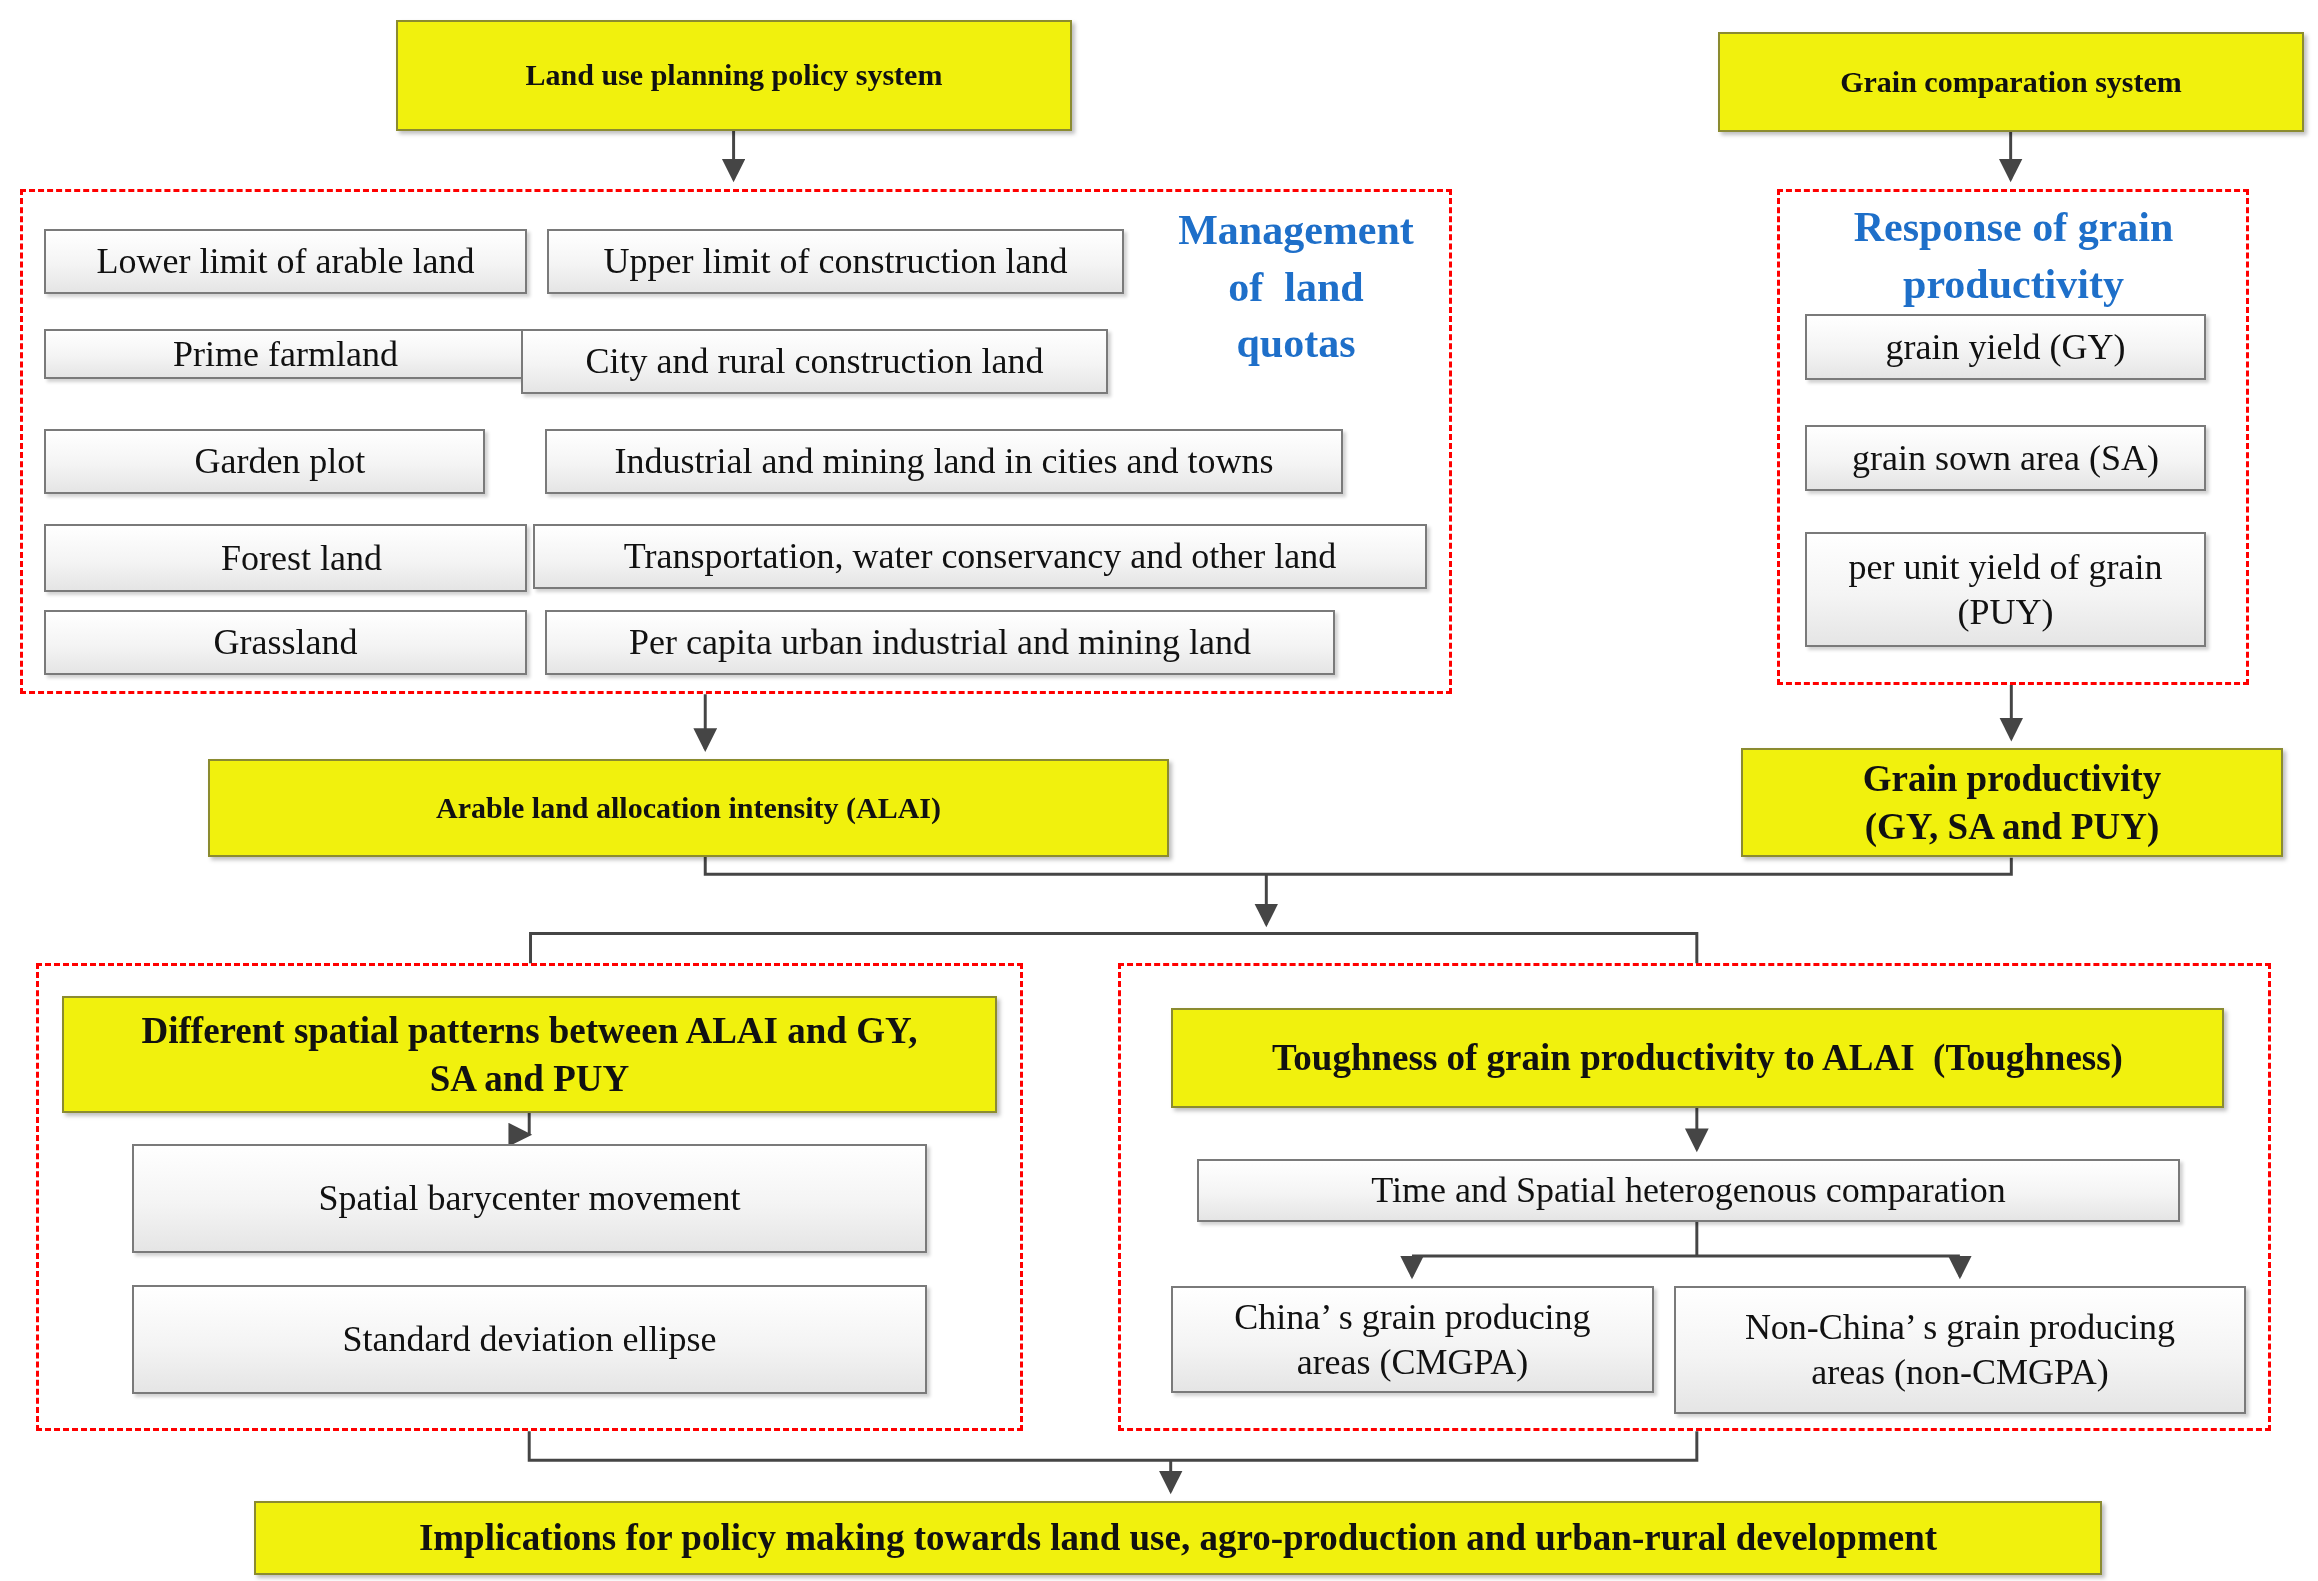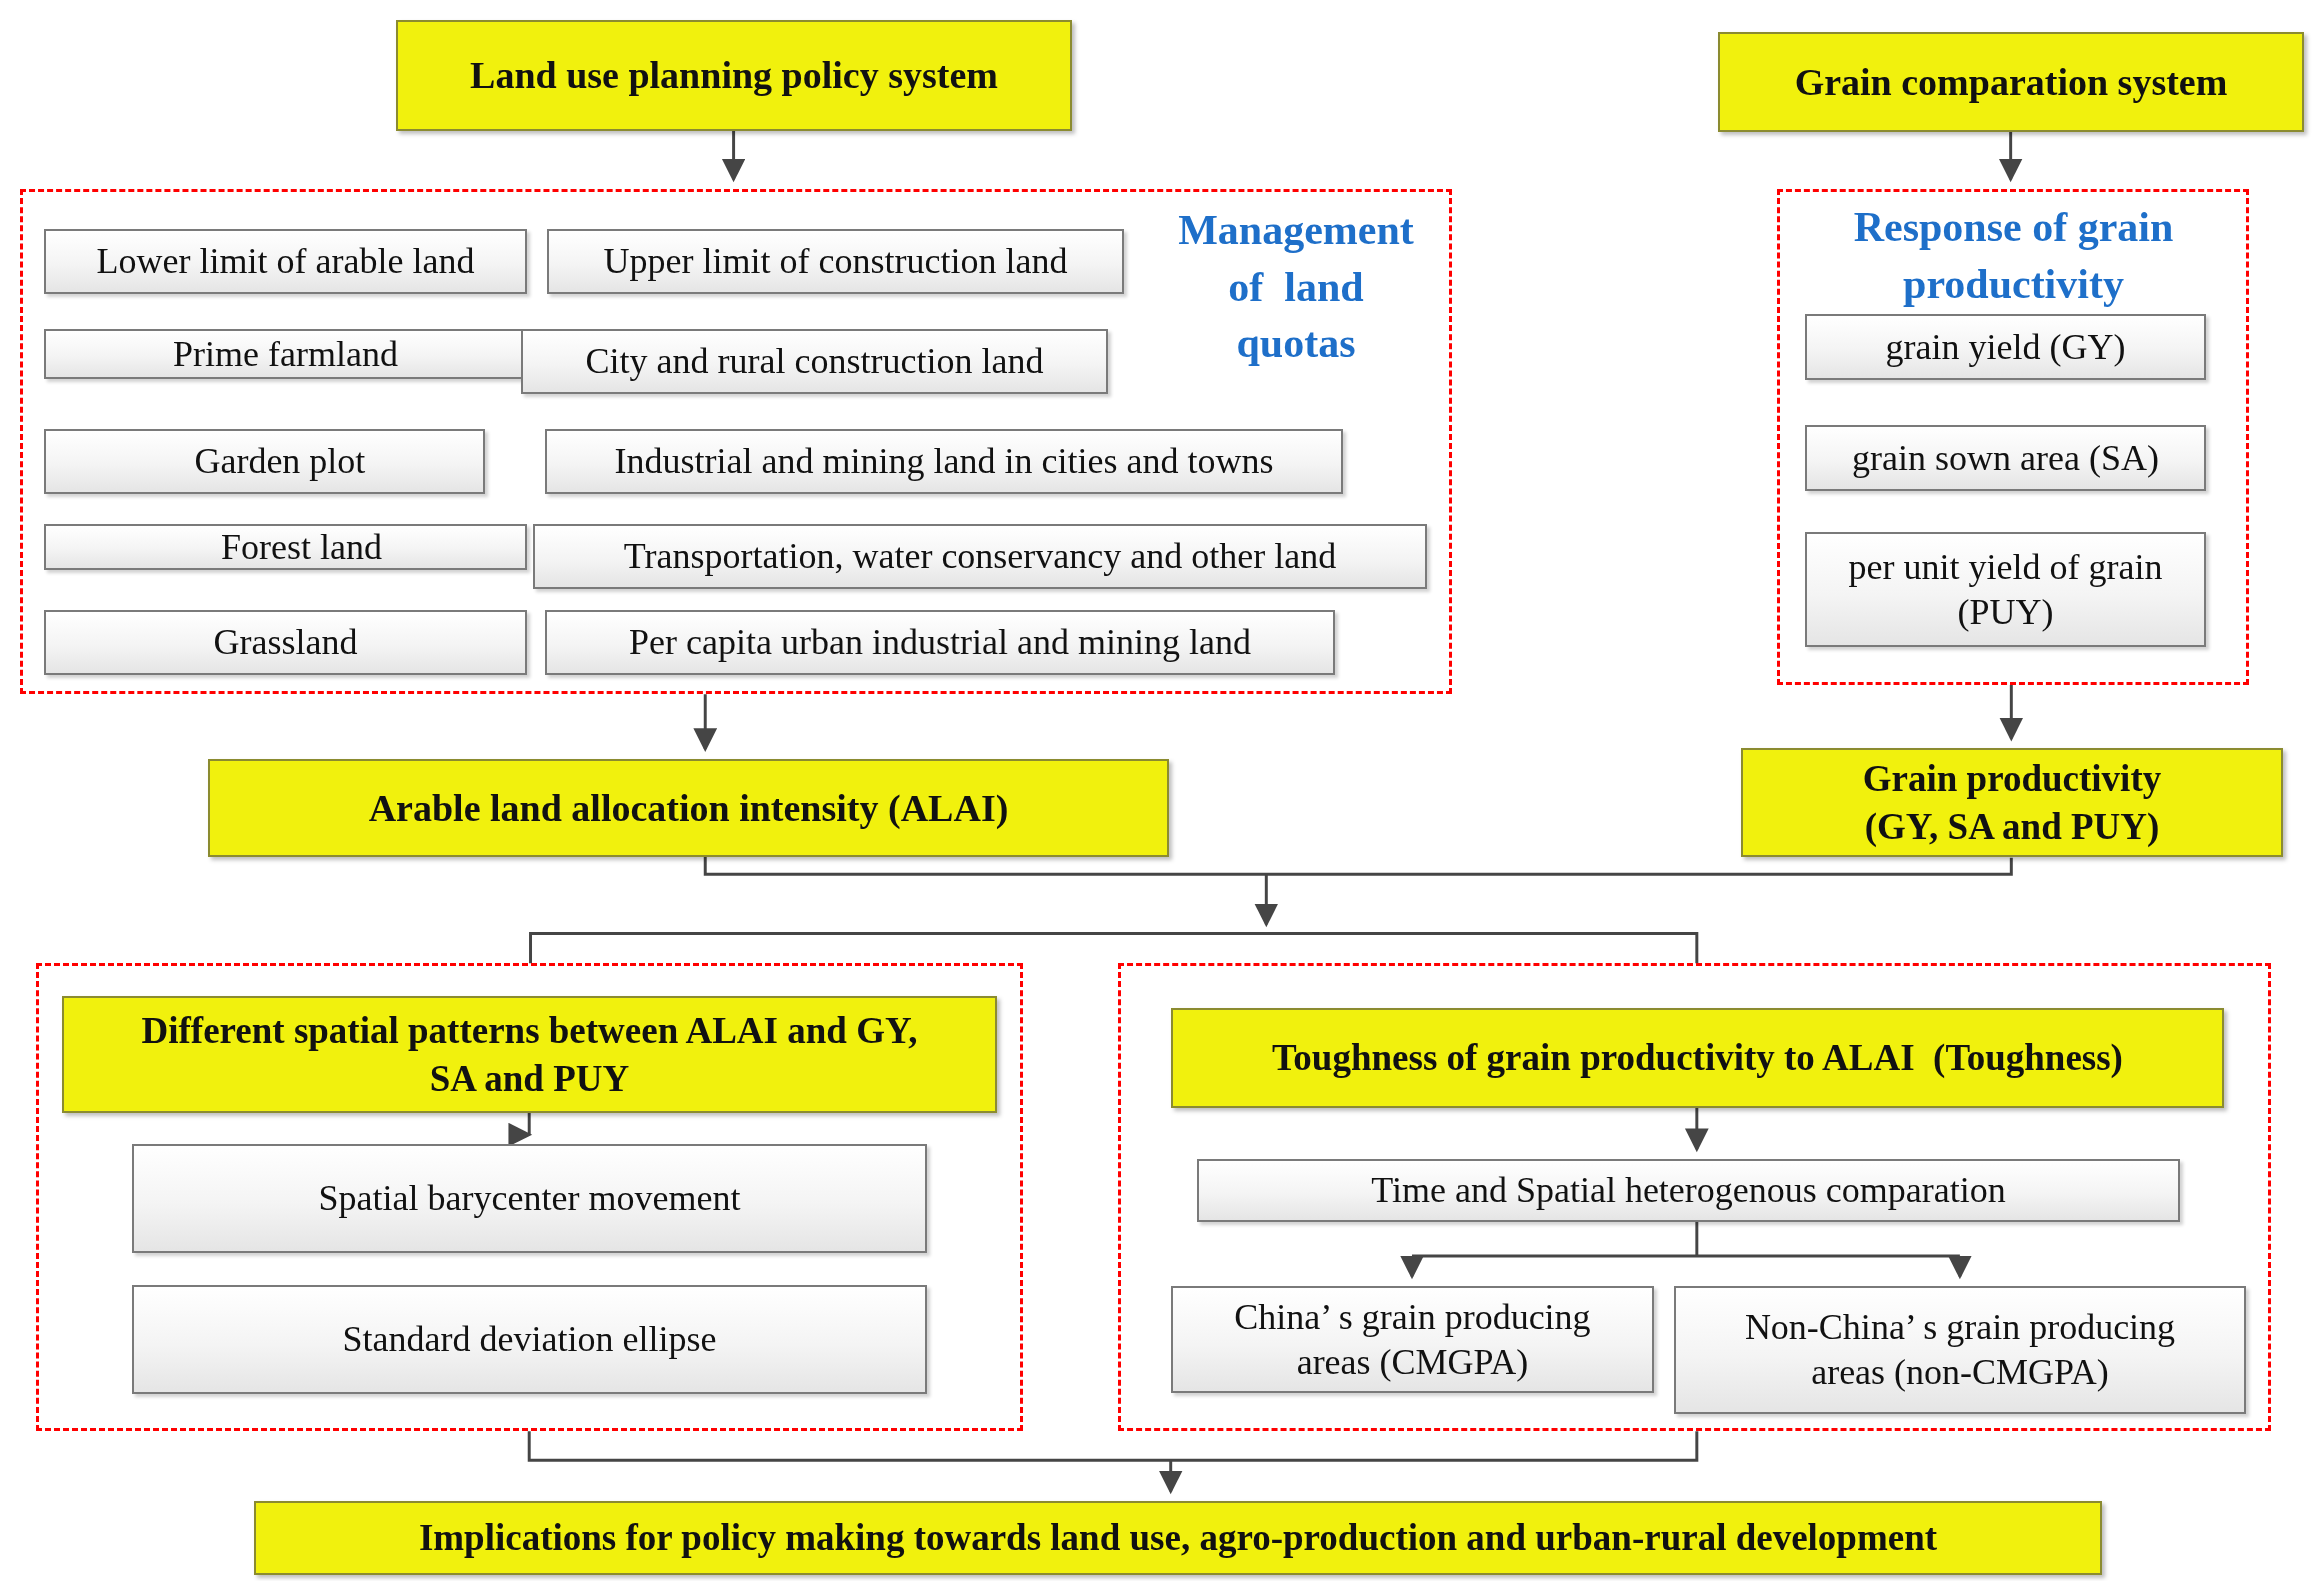--- a/index.html
+++ b/index.html
@@ -4,21 +4,21 @@
 <style>
   html,body{margin:0;padding:0;background:#ffffff;}
   #page{position:relative;width:2319px;height:1581px;background:#ffffff;overflow:hidden;
         font-family:"Liberation Serif","DejaVu Serif",serif;color:#111;}
   .abs{position:absolute;display:flex;align-items:center;justify-content:center;
        text-align:center;box-sizing:border-box;}
   .wbox{background:linear-gradient(180deg,#ffffff 0%,#f4f4f4 55%,#e5e5e5 100%);
         border:2px solid #7a7a7a;box-shadow:2.6px 2.6px 3.3px rgba(0,0,0,0.18);
         font-size:36px;line-height:1.25;white-space:pre-wrap;padding:2.6px 9.2px;}
   .ybox{background:#f1f10d;border:2px solid #8b8b30;box-shadow:2.6px 2.6px 4px rgba(0,0,0,0.25);
-        font-weight:bold;font-size:38px;line-height:1.28;white-space:pre-wrap;padding:2.6px 10.6px;}
+        font-weight:bold;font-size:30px;line-height:1.28;white-space:pre-wrap;padding:2.6px 10.6px;}
   .dashed{position:absolute;border:3.3px dashed #ff0000;box-sizing:border-box;}
   .bluelabel{color:#1e6fc9;font-weight:bold;font-size:42px;line-height:1.35;white-space:pre-wrap;}
   svg.lines{position:absolute;left:0;top:0;pointer-events:none;}
 </style>
 </head>
 <body>
 
 <div id="page">
 
   <svg class="lines" width="2319" height="1581" viewBox="0 0 3516 2398">
@@ -47,21 +47,21 @@
   </svg>
 
   <div class="abs ybox" style="left:396px;top:20px;width:676px;height:111px;">Land use planning policy system</div>
   <div class="abs ybox" style="left:1718px;top:32px;width:586px;height:100px;">Grain comparation system</div>
 
   <div class="dashed" style="left:20px;top:189px;width:1432px;height:505px;"></div>
 
   <div class="abs wbox" style="left:44px;top:229px;width:483px;height:65px;">Lower limit of arable land</div>
   <div class="abs wbox" style="left:44px;top:329px;width:483px;height:50px;">Prime farmland</div>
   <div class="abs wbox" style="left:44px;top:429px;width:441px;height:65px;padding-left:40px;">Garden plot</div>
-  <div class="abs wbox" style="left:44px;top:524px;width:483px;height:46px;padding-left:41px;">Forest land</div>
+  <div class="abs wbox" style="left:44px;top:524px;width:483px;height:68px;padding-left:41px;">Forest land</div>
   <div class="abs wbox" style="left:44px;top:610px;width:483px;height:65px;">Grassland</div>
 
   <div class="abs wbox" style="left:547px;top:229px;width:577px;height:65px;">Upper limit of construction land</div>
   <div class="abs wbox" style="left:521px;top:329px;width:587px;height:65px;">City and rural construction land</div>
   <div class="abs wbox" style="left:545px;top:429px;width:798px;height:65px;">Industrial and mining land in cities and towns</div>
   <div class="abs wbox" style="left:533px;top:524px;width:894px;height:65px;">Transportation, water conservancy and other land</div>
   <div class="abs wbox" style="left:545px;top:610px;width:790px;height:65px;">Per capita urban industrial and mining land</div>
 
   <div class="abs bluelabel" style="left:1154px;top:208px;width:284px;height:158px;">Management
 of  land

